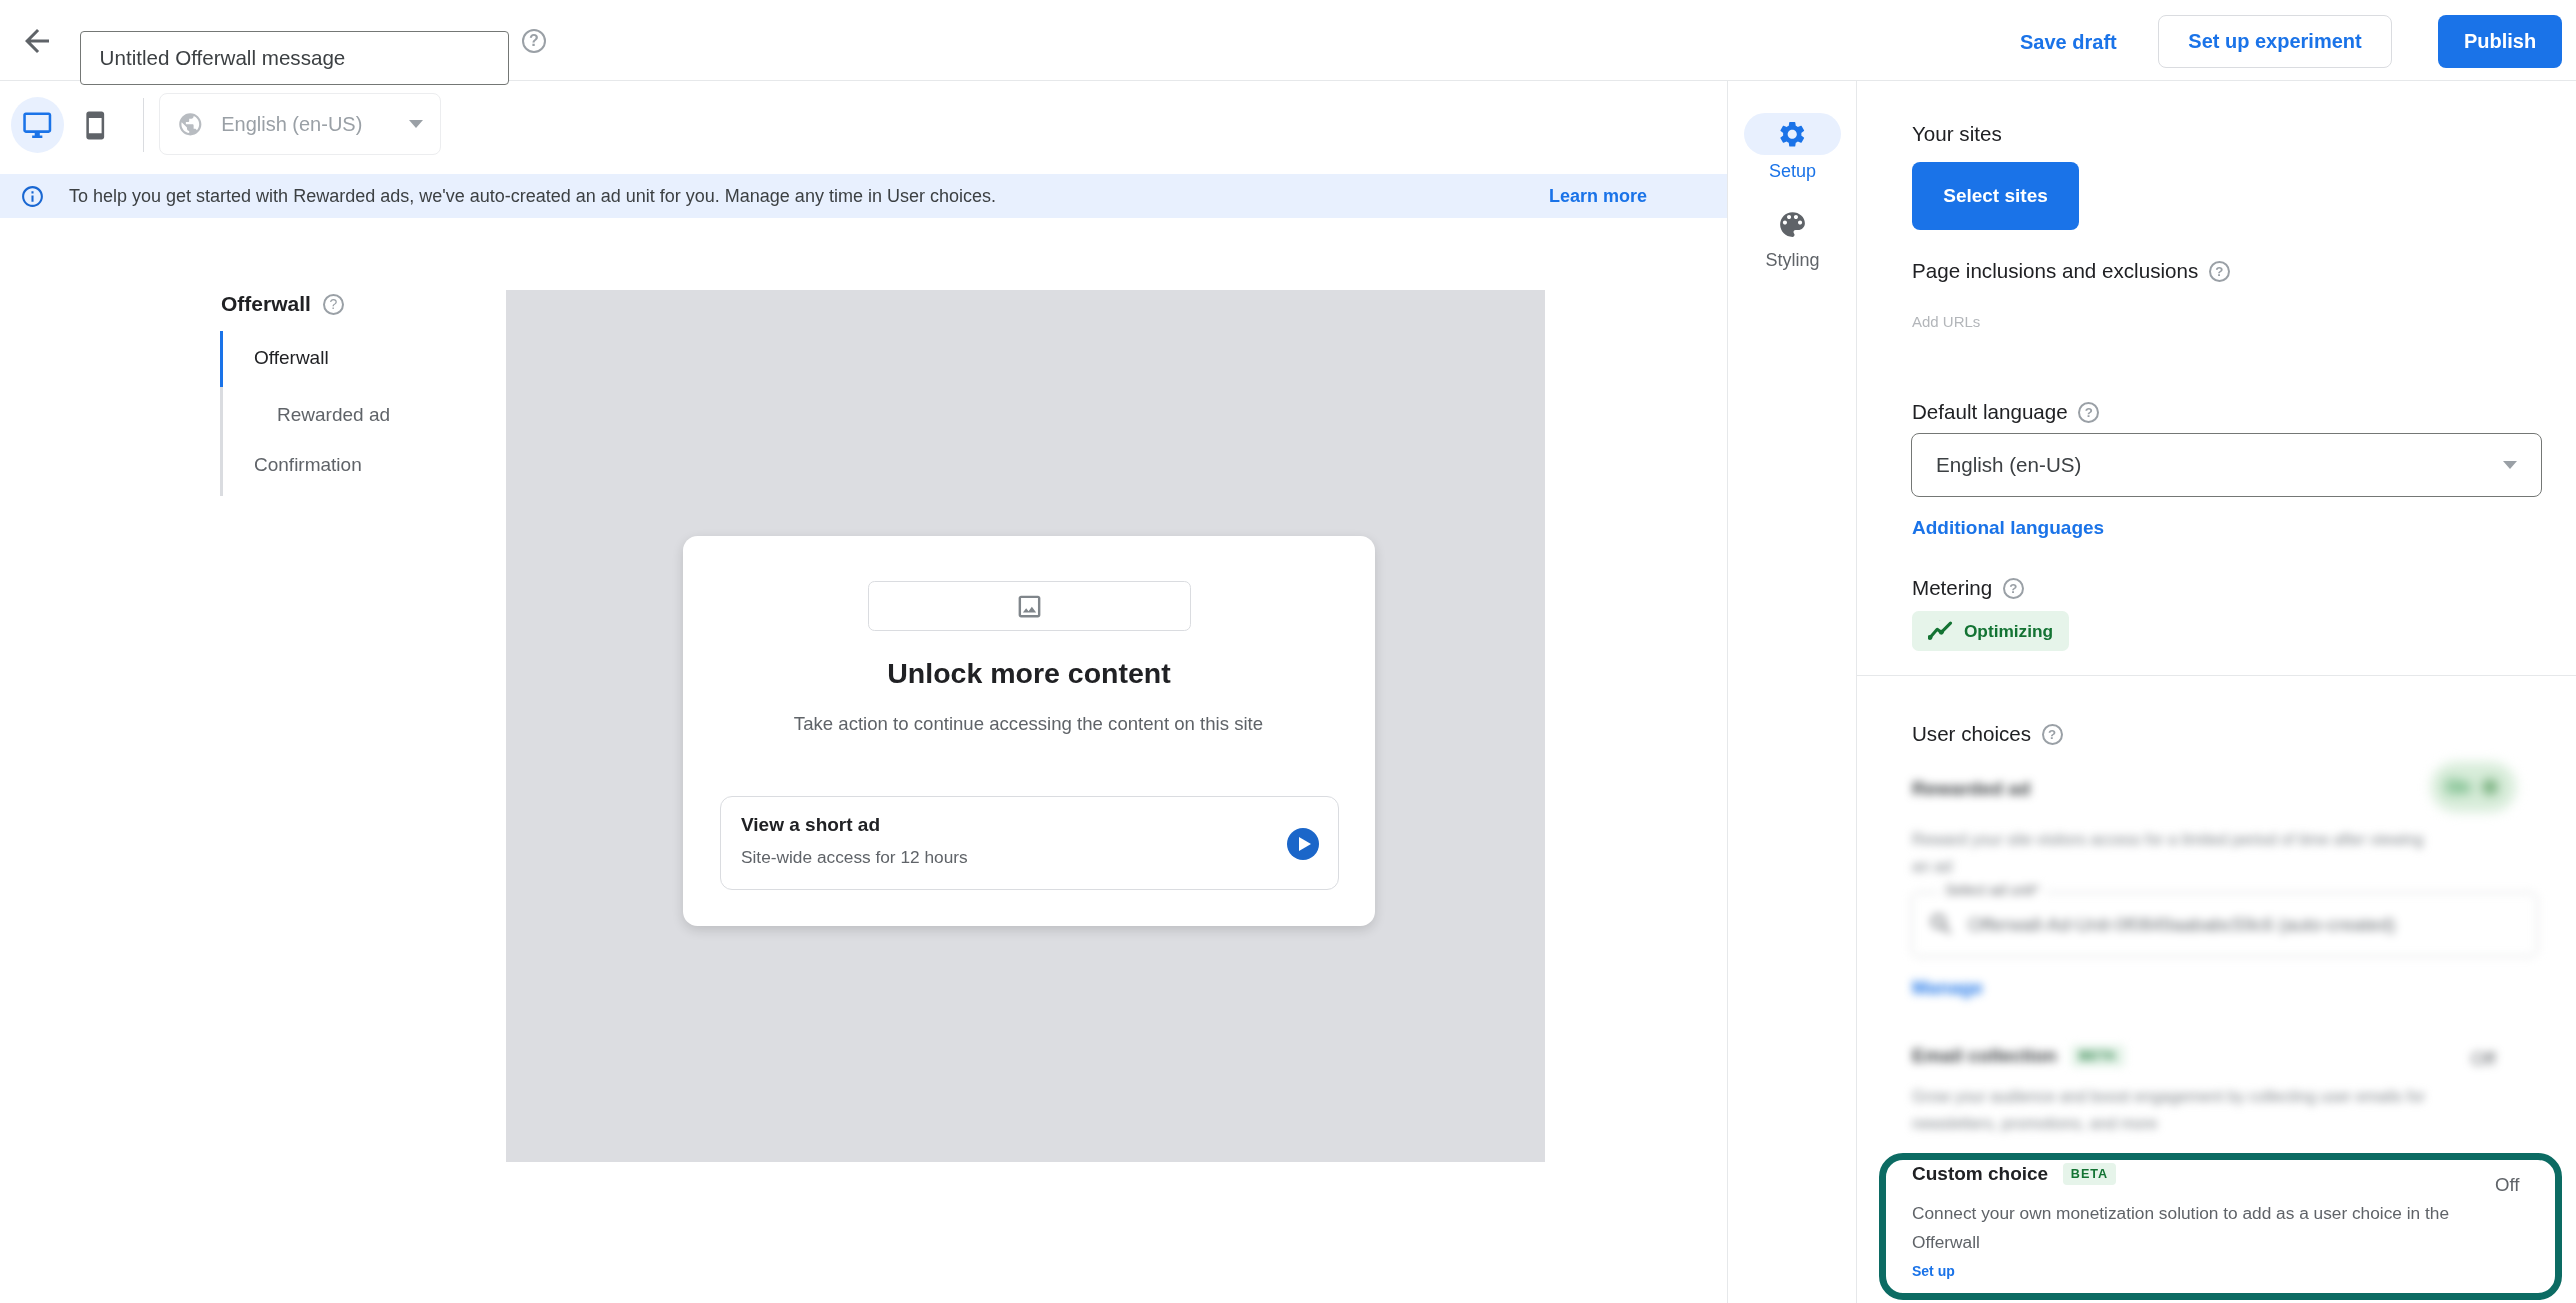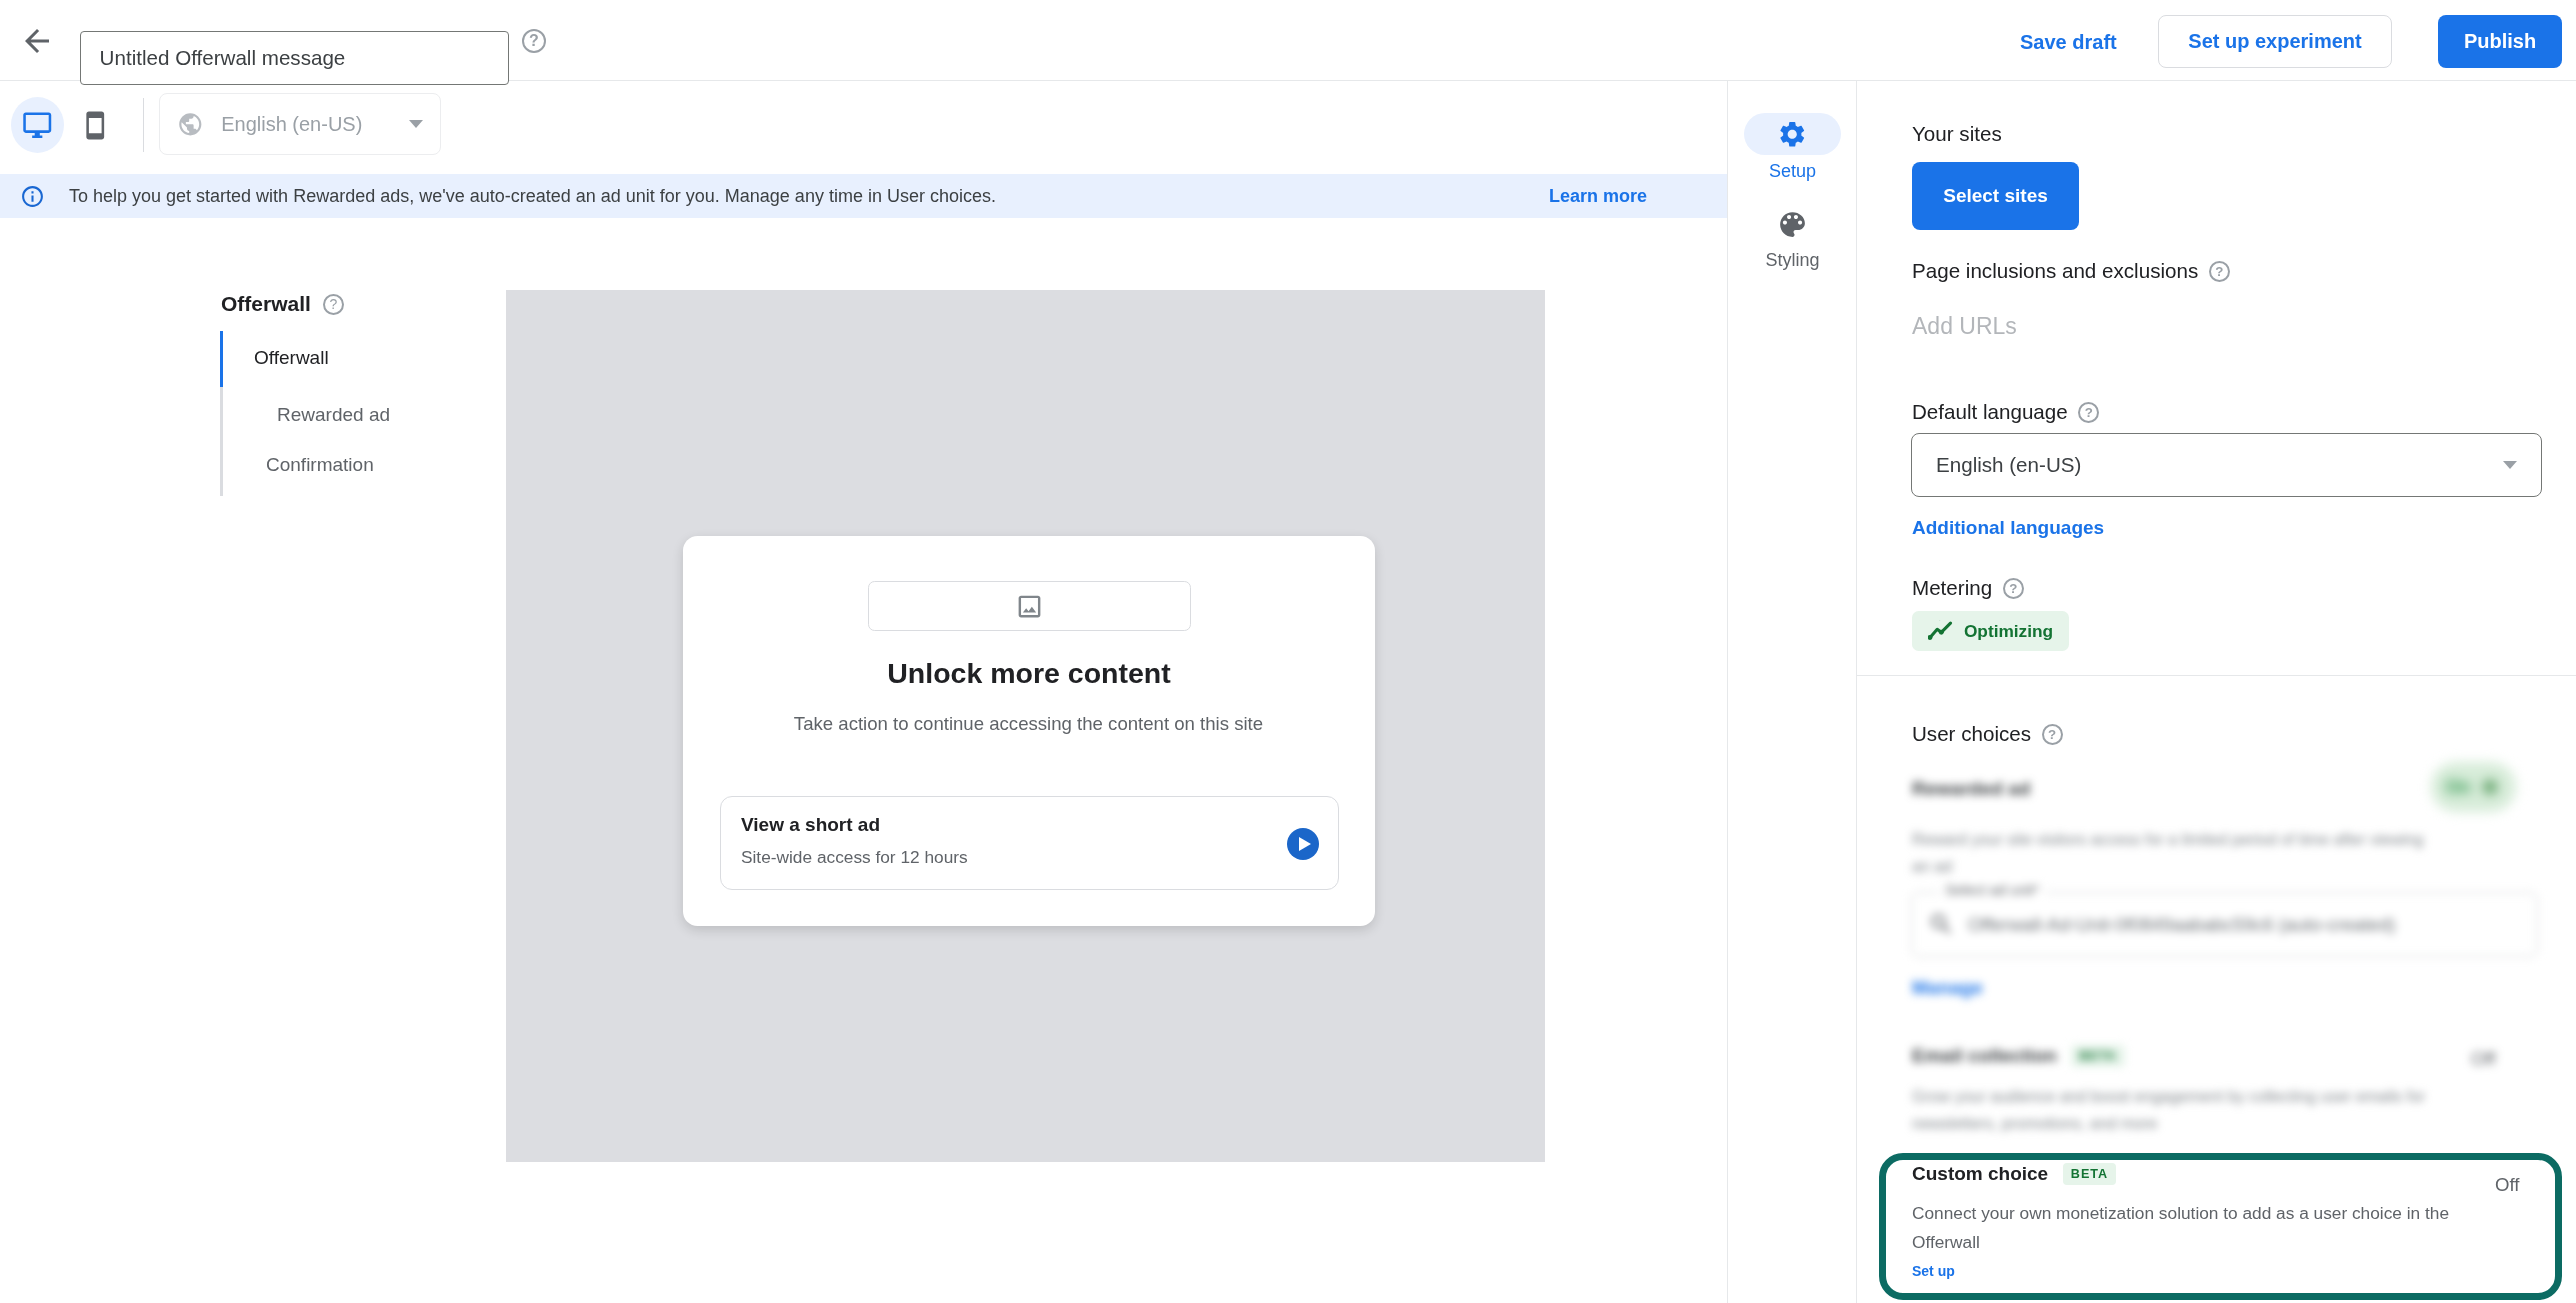--- a/index.html
+++ b/index.html
@@ -108,21 +108,21 @@
 
   
   .sec-heading { font-size:20.6px; color:#202124; display:flex; align-items:center; gap:10.6px; }
   .sec-heading .help-circle { width:21px; height:21px; font-size:13.3px; }
   .h-your-sites { position:absolute; left:1912px; top:122px; }
   .select-sites-btn {
     position:absolute; left:1912px; top:162px; width:167px; height:68px;
     background:#1a73e8; border:none; border-radius:8px; color:#fff; font-size:19px; font-weight:bold; cursor:pointer;
   }
   .h-page-incl { position:absolute; left:1912px; top:259px; }
-  .add-urls { position:absolute; left:1912px; top:313px; font-size:23px; color:#b3b6ba; }
+  .add-urls { position:absolute; left:1912px; top:313px; font-size:15px; color:#b3b6ba; }
   .h-def-lang { position:absolute; left:1912px; top:400px; }
   .lang-box {
     position:absolute; left:1911px; top:433px; width:631px; height:64px;
     border:1.3px solid #747775; border-radius:8px; display:flex; align-items:center; padding:0 24px; cursor:pointer; background:#fff;
   }
   .lang-box .val { font-size:20.6px; color:#3c4043; flex:1; }
   .add-langs { position:absolute; left:1912px; top:517px; font-size:19px; color:#1a73e8; font-weight:bold; cursor:pointer; }
   .h-metering { position:absolute; left:1912px; top:576px; }
   .opt-badge {
     position:absolute; left:1912px; top:611px; height:40px; padding:0 16px;
@@ -216,21 +216,21 @@
 
 <div class="nav-heading">
   <span>Offerwall</span>
   <span class="help-circle">?</span>
 </div>
 <div class="nav-rail">
   <div class="nav-rail-active"></div>
 </div>
 <div class="nav-item sel" style="left:254px; top:347px;">Offerwall</div>
 <div class="nav-item" style="left:277px; top:404px;">Rewarded ad</div>
-<div class="nav-item" style="left:254px; top:454px;margin-left:12px;">Confirmation</div>
+<div class="nav-item" style="left:254px; top:454px;">Confirmation</div>
 
 <div class="preview-panel">
   <div class="preview-card">
     <div class="ph-box">
       <svg viewBox="0 0 24 24">
           <path d="M19 3H5c-1.1 0-2 .9-2 2v14c0 1.1.9 2 2 2h14c1.1 0 2-.9 2-2V5c0-1.1-.9-2-2-2zm0 16H5V5h14v14zm-5.04-6.71-2.75 3.54-1.96-2.36L6.5 17h11l-3.54-4.71z"></path>
         </svg>
     </div>
     <div class="card-title">Unlock more content</div>
     <div class="card-sub">Take action to continue accessing the content on this site</div>

